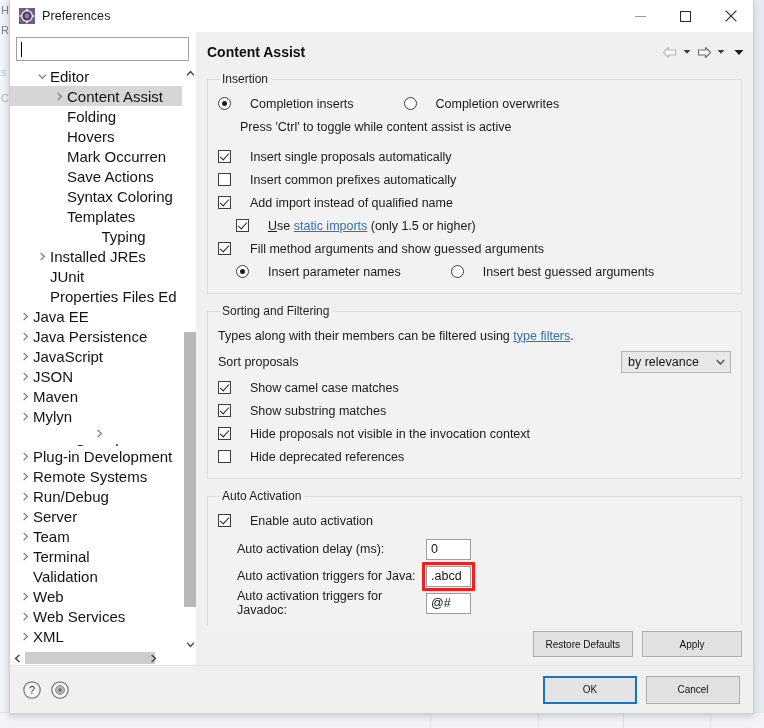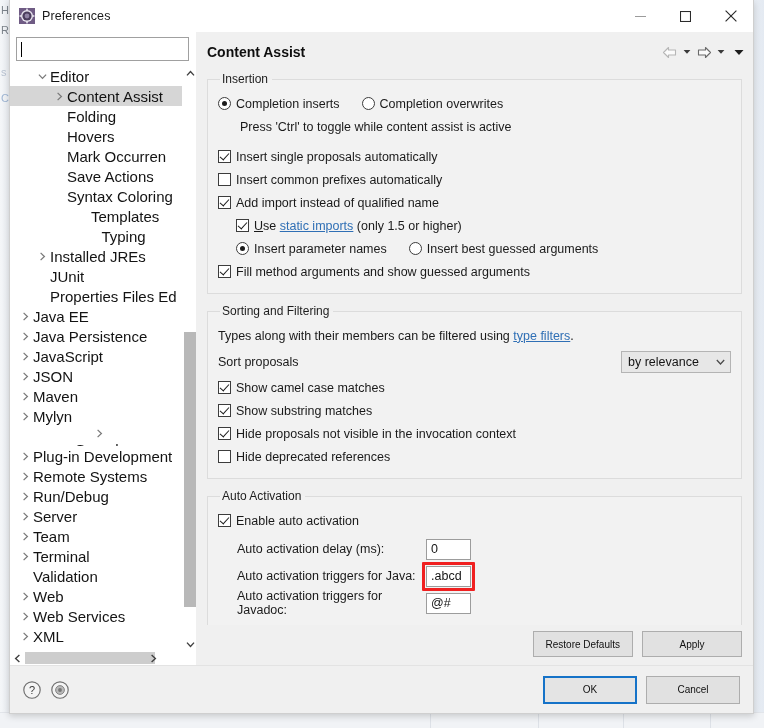--- a/index.html
+++ b/index.html
@@ -157,21 +157,21 @@
   fieldset.group {
     border: 1px solid #dcdcdc; background: #f2f2f2;
     margin: 0 0 10px 0; padding: 6px 10px 10px 10px;
     position: relative;
   }
   fieldset.group > legend {
     padding: 0 4px 0 2px; font-size: 12px; color: #1d1d1d;
     margin-left: 2px;
   }
   .row { display: flex; align-items: center; height: 21px; }
-  .row.tall { height: 23px; }
+  .row.tall { height: 23px; gap: 14px; }
   .indent1 { padding-left: 18px; }
   .indent2 { padding-left: 22px; }
   .plain-text { font-size: 12.5px; color: #1a1a1a; }
 
   
   .cb {
     width: 13px; height: 13px; flex: 0 0 13px;
     border: 1px solid #3c3c3c; background: #fff;
     margin-right: 5px; position: relative;
   }
@@ -339,21 +339,21 @@
               <span class="tlabel">Mark Occurren</span>
             </div>
             <div class="tnode" style="padding-left: 42px;">
               <span class="tw"></span>
               <span class="tlabel">Save Actions</span>
             </div>
             <div class="tnode" style="padding-left: 42px;">
               <span class="tw"></span>
               <span class="tlabel">Syntax Coloring</span>
             </div>
-            <div class="tnode" style="padding-left: 66px;">
+            <div class="tnode" style="padding-left: 42px;">
               <span class="tw"></span>
               <span class="tlabel">Templates</span>
             </div>
             <div class="tnode" style="padding-left: 42px; justify-content: center;">
               <span class="tw"></span>
               <span class="tlabel">Typing</span>
             </div>
             <div class="tnode" style="padding-left: 25px;">
               <span class="tw">
                 <svg width="9" height="9" viewBox="0 0 9 9">
@@ -598,31 +598,31 @@
           <div class="row tall">
             <span class="cb on"></span>
             <span class="lbl">Add import instead of qualified name</span>
           </div>
 
           <div class="row tall indent1">
             <span class="cb on"></span>
             <span class="lbl"><span class="mn">U</span><span>se </span><a class="link">static imports</a><span> (only 1.5 or higher)</span></span>
           </div>
 
+          <div class="row tall">
+            <span class="cb on"></span>
+            <span class="lbl">Fill method arguments and show guessed arguments</span>
+          </div>
+
           <div class="row tall indent1">
             <span class="rb on"></span>
             <span class="lbl">Insert parameter names</span>
             <span class="gap"></span>
             <span class="rb"></span>
             <span class="lbl">Insert best guessed arguments</span>
-          </div>
-
-          <div class="row tall">
-            <span class="cb on"></span>
-            <span class="lbl">Fill method arguments and show guessed arguments</span>
           </div>
         </fieldset>
 
         <fieldset class="group">
           <legend>Sorting and Filtering</legend>
 
           <div class="row tall">
             <span class="plain-text"><span>Types along with their members can be filtered using </span><a class="link">type filters</a><span>.</span></span>
           </div>
 

